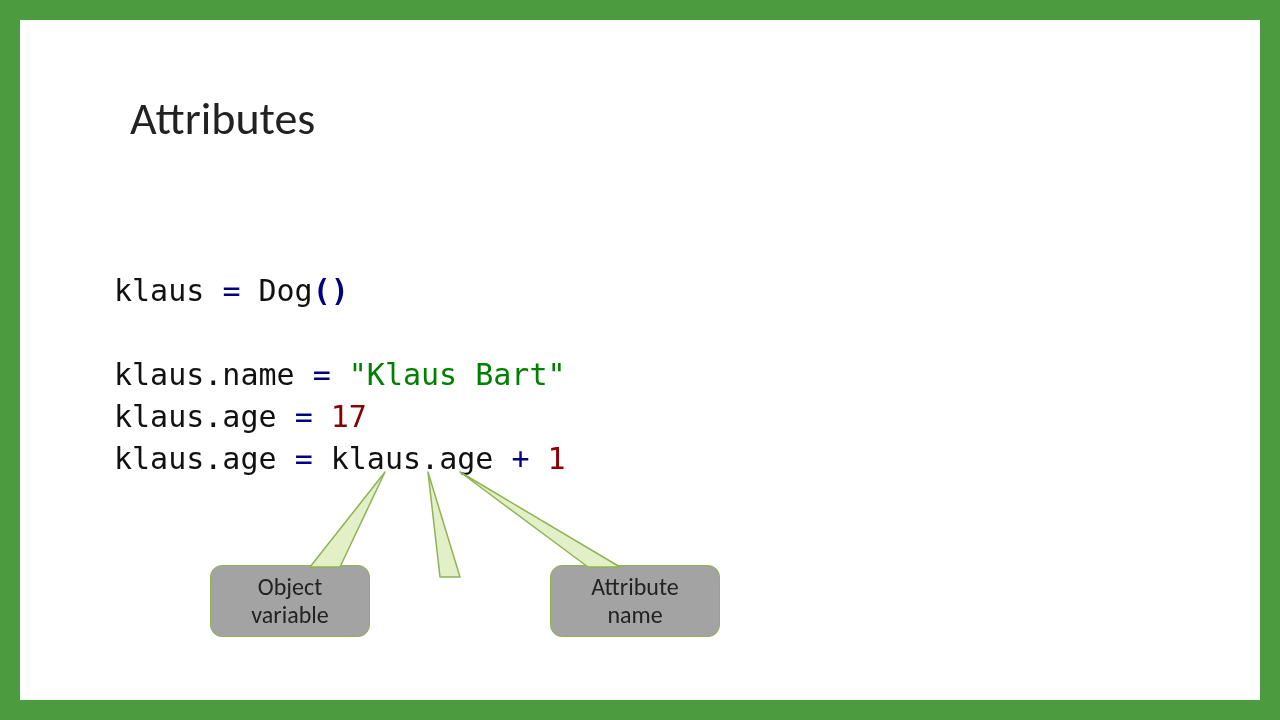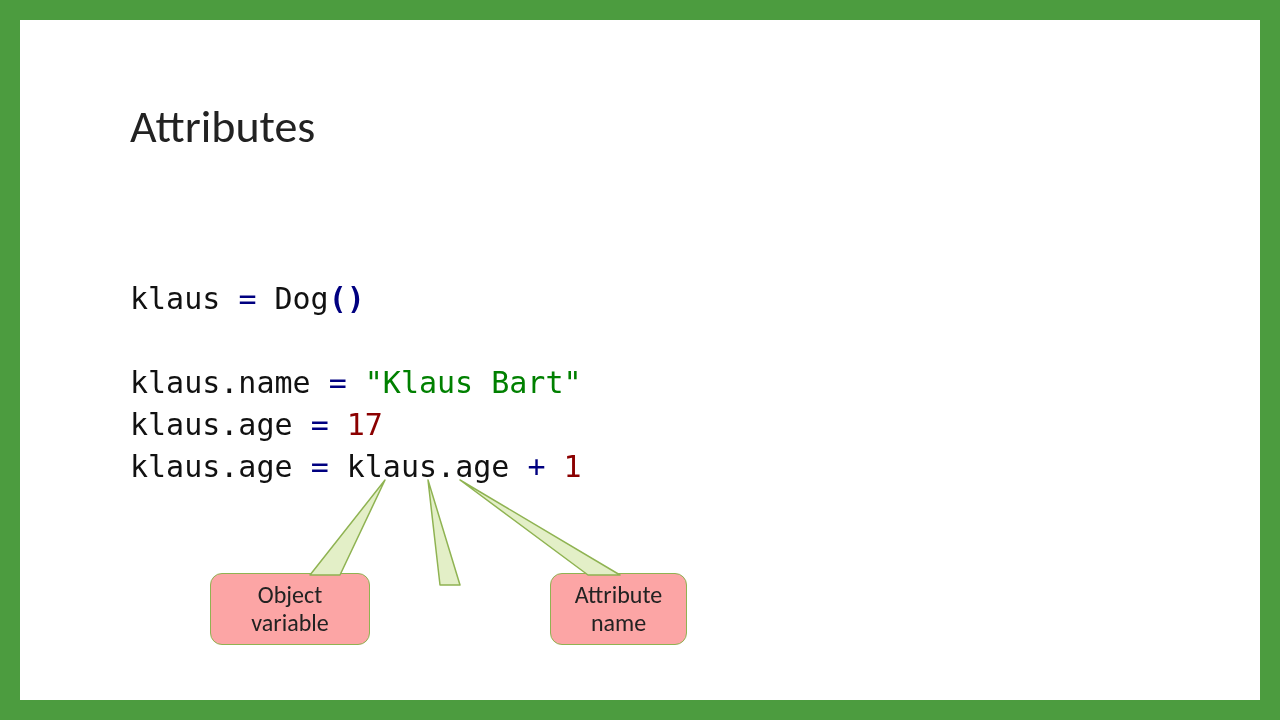--- a/index.html
+++ b/index.html
@@ -8,57 +8,57 @@
     width: 1280px;
     height: 720px;
     font-family: "Segoe UI", "Calibri", Arial, sans-serif;
     background: #fff;
   }
   .frame {
     box-sizing: border-box;
     width: 1280px;
     height: 720px;
     border: 20px solid #4c9c3f;
-    padding: 8px 10px 10px 10px;
+    padding: 0 10px 10px 10px;
     position: relative;
     background: #fff;
   }
   .inner {
     box-sizing: border-box;
     width: 100%;
     height: 100%;
     background: #fff;
     position: relative;
   }
   .title {
     position: absolute;
     left: 100px;
     top: 70px;
     font-size: 46px;
     color: #222;
     font-weight: 400;
   }
   .code {
     position: absolute;
-    left: 100px;
+    left: 84px;
     top: 250px;
     font-family: Consolas, "DejaVu Sans Mono", Menlo, monospace;
     font-size: 30px;
     line-height: 1.4;
     color: #111;
     white-space: pre;
   }
   .op   { color: #000080; }
   .par  { color: #000080; font-weight: bold; }
   .str  { color: #008000; }
   .num  { color: #8b0000; }
 
   .callout {
     position: absolute;
-    background: #fca5a5;
+    background: #a3a3a3;
     border: 1.5px solid #8fb352;
     border-radius: 12px;
     font-size: 24px;
     color: #222;
     text-align: center;
     display: flex;
     align-items: center;
     justify-content: center;
     line-height: 1.15;
     padding: 6px 10px;
@@ -90,21 +90,21 @@
 
 <span>klaus.name </span><span class="op">= </span><span class="str">"Klaus Bart"</span>
 <span>klaus.age </span><span class="op">= </span><span class="num">17</span>
 <span>klaus.age </span><span class="op">= </span><span>klaus</span><span>.</span><span>age </span><span class="op">+ </span><span class="num">1</span></div>
 
     <div class="callout two-line" style="left:180px; top:545px; width:160px; height:72px;">
       <span>Object<br>variable</span>
     </div>
 
 
-    <div class="callout two-line" style="left:520px; top:545px; width:137px; height:72px;">
+    <div class="callout two-line" style="left:520px; top:545px; width:170px; height:72px;">
       <span>Attribute<br>name</span>
     </div>
 
     <svg class="pointer" style="left:0; top:0;" width="1280" height="720">
       <polygon points="355,452 310,547 280,547"></polygon>
     </svg>
 
     <svg class="pointer" style="left:0; top:0;" width="1280" height="720">
       <polygon points="398,452 430,557 410,557"></polygon>
     </svg>

